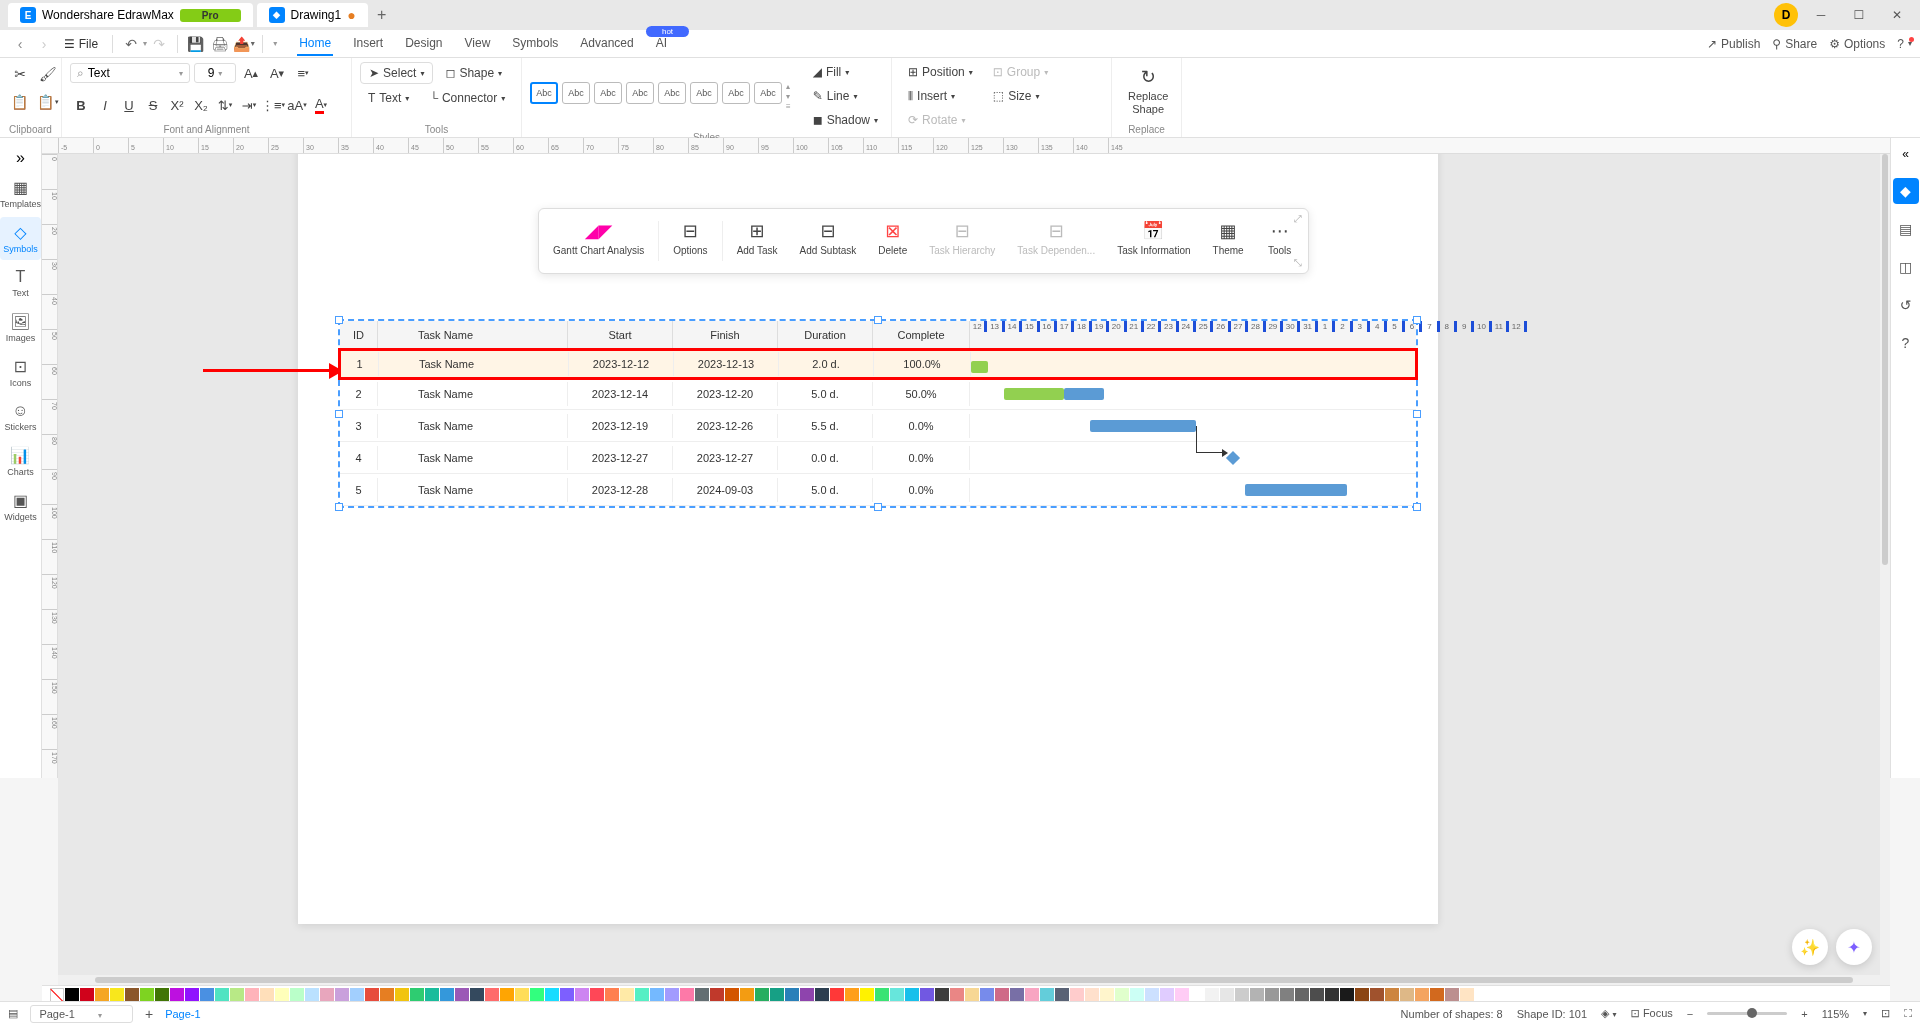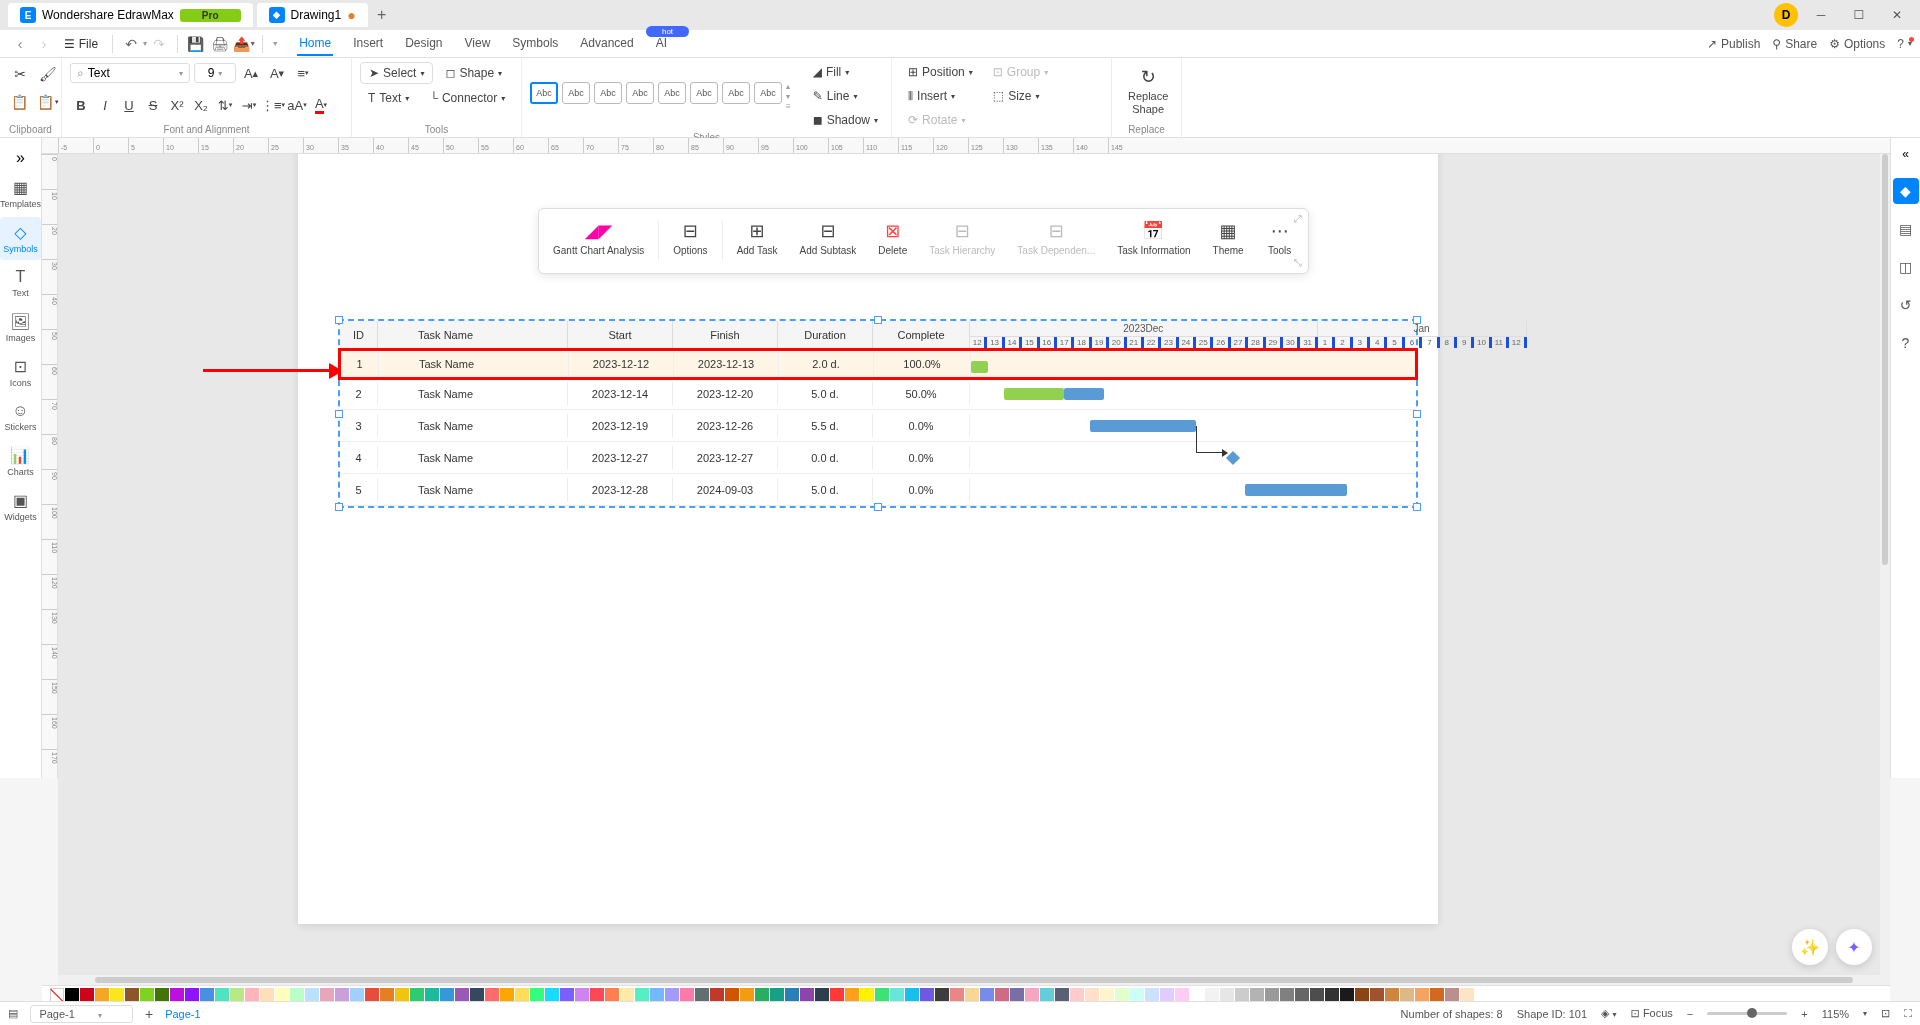--- a/index.html
+++ b/index.html
@@ -568,24 +568,20 @@
     <div class="gantt-header">
       <div class="gantt-header-left">
         <div class="gh-col gh-id">ID</div>
         <div class="gh-col gh-name">Task Name</div>
         <div class="gh-col gh-start">Start</div>
         <div class="gh-col gh-finish">Finish</div>
         <div class="gh-col gh-dur">Duration</div>
         <div class="gh-col gh-comp">Complete</div>
       </div>
       <div class="gantt-header-right">
-        <div class="gh-months">
-          <div class="gh-month" style="flex:20">2023Dec</div>
-          <div class="gh-month" style="flex:12">Jan</div>
-        </div>
         <div class="gh-days" id="gantt-days">
             <div class="gh-day">12</div>
             <div class="gh-day">13</div>
             <div class="gh-day">14</div>
             <div class="gh-day">15</div>
             <div class="gh-day">16</div>
             <div class="gh-day">17</div>
             <div class="gh-day">18</div>
             <div class="gh-day">19</div>
             <div class="gh-day">20</div>

